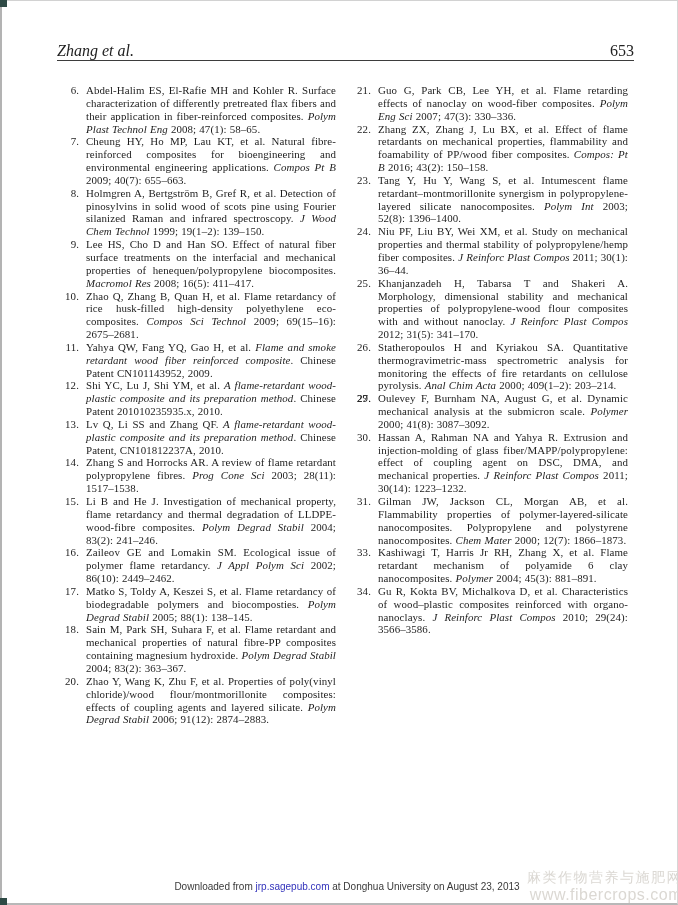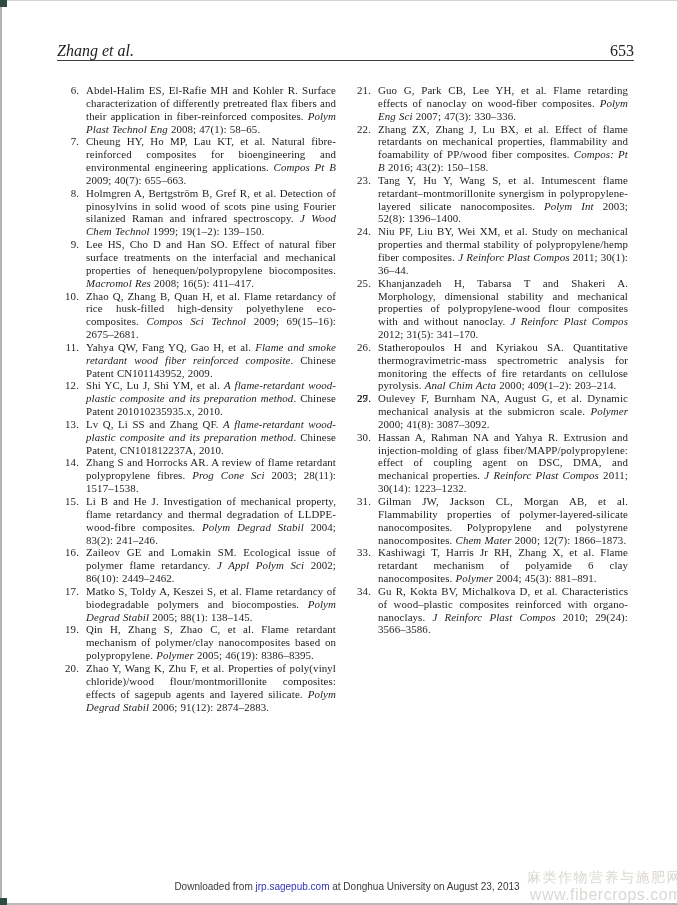--- a/index.html
+++ b/index.html
@@ -100,22 +100,22 @@
       <div class="ref"><span class="ref-num">8.</span><span class="ref-text"><span>Holmgren A, Bertgström B, Gref R, et al. Detection of pinosylvins in solid wood of scots pine using Fourier silanized Raman and infrared spectroscopy. </span><em>J Wood Chem Technol</em><span> 1999; 19(1–2): 139–150.</span></span></div>
       <div class="ref"><span class="ref-num">9.</span><span class="ref-text"><span>Lee HS, Cho D and Han SO. Effect of natural fiber surface treatments on the interfacial and mechanical properties of henequen/polypropylene biocomposites. </span><em>Macromol Res</em><span> 2008; 16(5): 411–417.</span></span></div>
       <div class="ref"><span class="ref-num">10.</span><span class="ref-text"><span>Zhao Q, Zhang B, Quan H, et al. Flame retardancy of rice husk-filled high-density polyethylene eco-composites. </span><em>Compos Sci Technol</em><span> 2009; 69(15–16): 2675–2681.</span></span></div>
       <div class="ref"><span class="ref-num">11.</span><span class="ref-text"><span>Yahya QW, Fang YQ, Gao H, et al. </span><em>Flame and smoke retardant wood fiber reinforced composite</em><span>. Chinese Patent CN101143952, 2009.</span></span></div>
       <div class="ref"><span class="ref-num">12.</span><span class="ref-text"><span>Shi YC, Lu J, Shi YM, et al. </span><em>A flame-retardant wood-plastic composite and its preparation method</em><span>. Chinese Patent 201010235935.x, 2010.</span></span></div>
       <div class="ref"><span class="ref-num">13.</span><span class="ref-text"><span>Lv Q, Li SS and Zhang QF. </span><em>A flame-retardant wood-plastic composite and its preparation method</em><span>. Chinese Patent, CN101812237A, 2010.</span></span></div>
       <div class="ref"><span class="ref-num">14.</span><span class="ref-text"><span>Zhang S and Horrocks AR. A review of flame retardant polypropylene fibres. </span><em>Prog Cone Sci</em><span> 2003; 28(11): 1517–1538.</span></span></div>
       <div class="ref"><span class="ref-num">15.</span><span class="ref-text"><span>Li B and He J. Investigation of mechanical property, flame retardancy and thermal degradation of LLDPE-wood-fibre composites. </span><em>Polym Degrad Stabil</em><span> 2004; 83(2): 241–246.</span></span></div>
       <div class="ref"><span class="ref-num">16.</span><span class="ref-text"><span>Zaileov GE and Lomakin SM. Ecological issue of polymer flame retardancy. </span><em>J Appl Polym Sci</em><span> 2002; 86(10): 2449–2462.</span></span></div>
       <div class="ref"><span class="ref-num">17.</span><span class="ref-text"><span>Matko S, Toldy A, Keszei S, et al. Flame retardancy of biodegradable polymers and biocomposties. </span><em>Polym Degrad Stabil</em><span> 2005; 88(1): 138–145.</span></span></div>
-      <div class="ref"><span class="ref-num">19.</span><span class="ref-text"><span>Qin H, Zhang S, Zhao C, et al. Flame retardant mechanism of polymer/clay nanocomposites based on polypropylene. </span><em>Polymer</em><span> 2005; 46(19): 8386–8395.</span></span></div>
-      <div class="ref"><span class="ref-num">20.</span><span class="ref-text"><span>Zhao Y, Wang K, Zhu F, et al. Properties of poly(vinyl chloride)/wood flour/montmorillonite composites: effects of sagepub agents and layered silicate. </span><em>Polym Degrad Stabil</em><span> 2006; 91(12): 2874–2883.</span></span></div>
+      <div class="ref"><span class="ref-num">18.</span><span class="ref-text"><span>Sain M, Park SH, Suhara F, et al. Flame retardant and mechanical properties of natural fibre-PP composites containing magnesium hydroxide. </span><em>Polym Degrad Stabil</em><span> 2004; 83(2): 363–367.</span></span></div>
+      <div class="ref"><span class="ref-num">20.</span><span class="ref-text"><span>Zhao Y, Wang K, Zhu F, et al. Properties of poly(vinyl chloride)/wood flour/montmorillonite composites: effects of coupling agents and layered silicate. </span><em>Polym Degrad Stabil</em><span> 2006; 91(12): 2874–2883.</span></span></div>
     </div>
   <div class="ref-col">
       <div class="ref"><span class="ref-num">21.</span><span class="ref-text"><span>Guo G, Park CB, Lee YH, et al. Flame retarding effects of nanoclay on wood-fiber composites. </span><em>Polym Eng Sci</em><span> 2007; 47(3): 330–336.</span></span></div>
       <div class="ref"><span class="ref-num">22.</span><span class="ref-text"><span>Zhang ZX, Zhang J, Lu BX, et al. Effect of flame retardants on mechanical properties, flammability and foamability of PP/wood fiber composites. </span><em>Compos: Pt B</em><span> 2016; 43(2): 150–158.</span></span></div>
       <div class="ref"><span class="ref-num">23.</span><span class="ref-text"><span>Tang Y, Hu Y, Wang S, et al. Intumescent flame retardant–montmorillonite synergism in polypropylene-layered silicate nanocomposites. </span><em>Polym Int</em><span> 2003; 52(8): 1396–1400.</span></span></div>
       <div class="ref"><span class="ref-num">24.</span><span class="ref-text"><span>Niu PF, Liu BY, Wei XM, et al. Study on mechanical properties and thermal stability of polypropylene/hemp fiber composites. </span><em>J Reinforc Plast Compos</em><span> 2011; 30(1): 36–44.</span></span></div>
       <div class="ref"><span class="ref-num">25.</span><span class="ref-text"><span>Khanjanzadeh H, Tabarsa T and Shakeri A. Morphology, dimensional stability and mechanical properties of polypropylene-wood flour composites with and without nanoclay. </span><em>J Reinforc Plast Compos</em><span> 2012; 31(5): 341–170.</span></span></div>
       <div class="ref"><span class="ref-num">26.</span><span class="ref-text"><span>Statheropoulos H and Kyriakou SA. Quantitative thermogravimetric-mass spectrometric analysis for monitoring the effects of fire retardants on cellulose pyrolysis. </span><em>Anal Chim Acta</em><span> 2000; 409(1–2): 203–214.</span></span></div>
       <div class="ref"><span class="ref-num">27.</span></div>
       <div class="ref"><span class="ref-num">29.</span><span class="ref-text"><span>Oulevey F, Burnham NA, August G, et al. Dynamic mechanical analysis at the submicron scale. </span><em>Polymer</em><span> 2000; 41(8): 3087–3092.</span></span></div>

